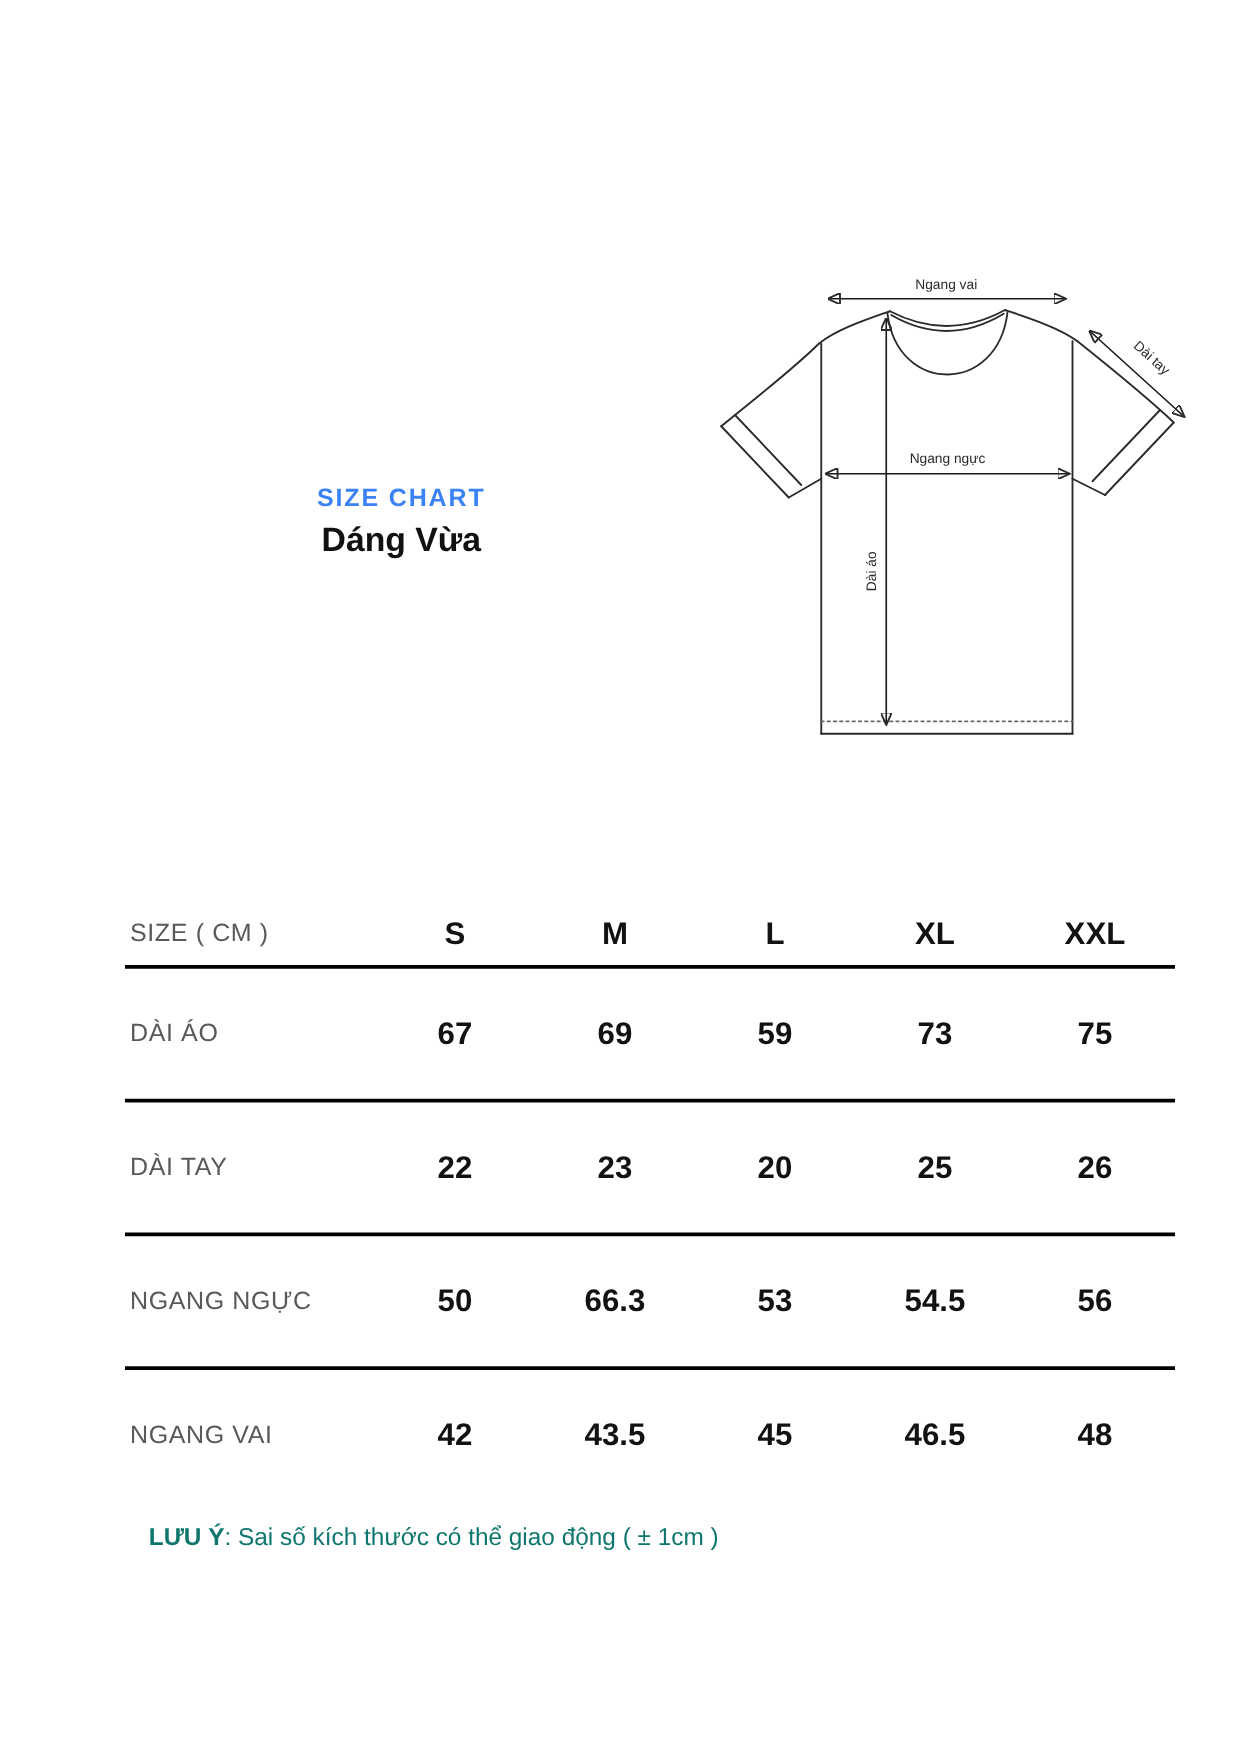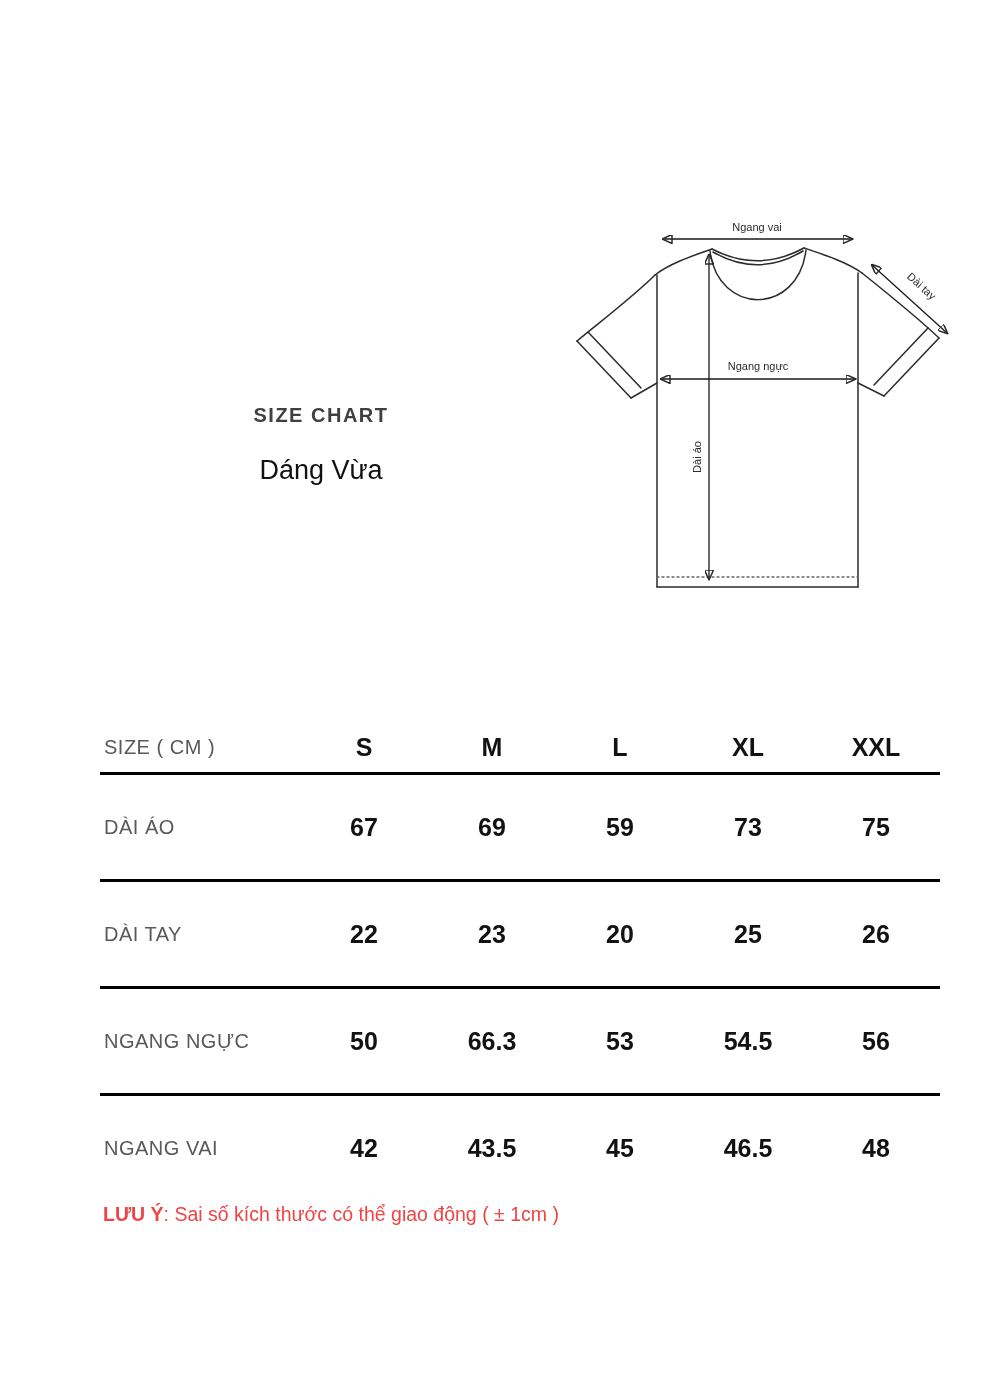--- a/index.html
+++ b/index.html
@@ -13,28 +13,28 @@
     border-radius:19px;
   }
 
   
   .title-block{
     position:absolute;left:0;top:388px;width:642px;
     text-align:center;
   }
   .eyebrow{
     font-size:20px;font-weight:700;letter-spacing:1.5px;
-    color:#404040;margin:16px;
+    color:#3b82f6;margin:0;
   }
   .main-title{
     font-size:37px;font-weight:700;letter-spacing:0.2px;
     color:#111111;margin:22px 0 0 0;
   }
   .sub-title{
-    font-size:27px;font-weight:400;color:#111111;margin:28px 0 0 0;
+    font-size:27px;font-weight:700;color:#111111;margin:6px 0 0 0;
   }
 
   
   .diagram{
     position:absolute;left:560px;top:205px;width:400px;height:400px;
   }
   .diagram path,.diagram line,.diagram polyline{
     fill:none;stroke:#2b2b2b;stroke-width:1.5;
     stroke-linecap:round;stroke-linejoin:round;
   }
@@ -61,22 +61,22 @@
   .t-label{
     font-size:20px;font-weight:400;color:#58595b;
     letter-spacing:0.5px;padding-left:4px;white-space:nowrap;
   }
   .t-size,.t-val{
     font-size:25px;font-weight:700;color:#121212;text-align:center;
   }
 
   
   .note{
-    position:absolute;left:103px;top:1203px;margin:0;
-    font-size:19.5px;color:#ef4444;font-weight:400;
+    position:absolute;left:103px;top:1203px;margin:16px;
+    font-size:19.5px;color:#0f766e;font-weight:400;
   }
   .note .note-label{font-weight:700;}
 </style>
 </head>
 <body>
 
 <div class="page">
 
   <svg class="diagram" viewBox="0 0 400 400">
     <defs>

